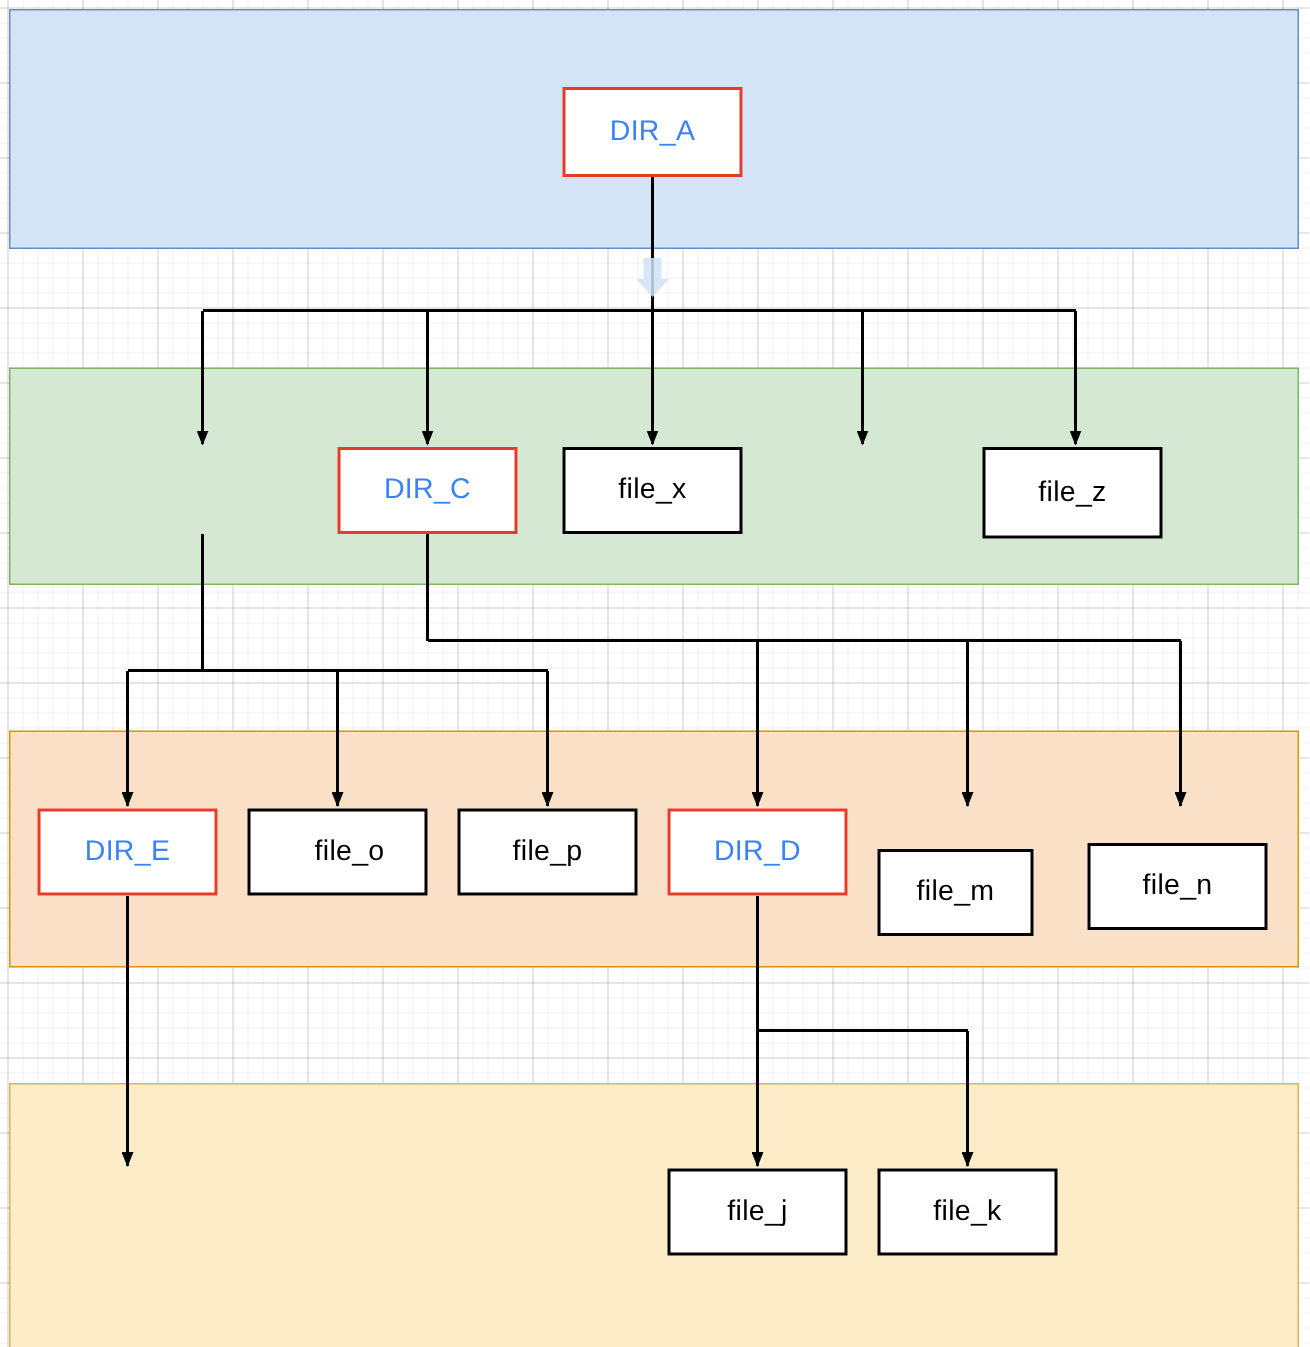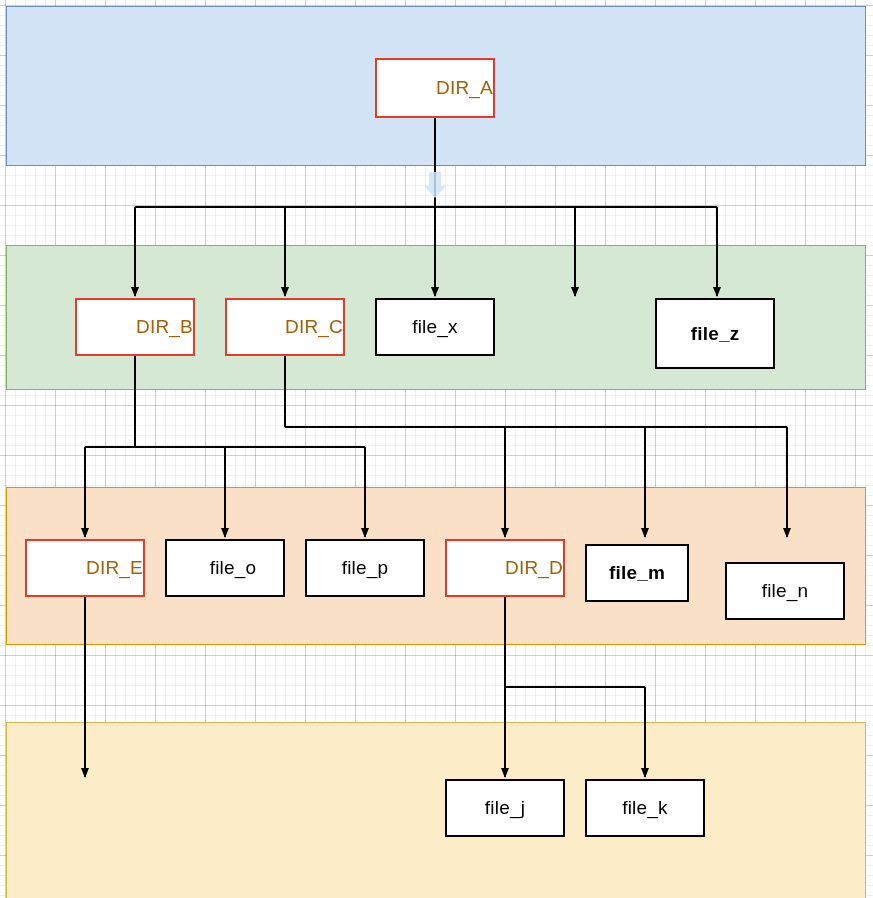--- a/index.html
+++ b/index.html
@@ -43,22 +43,21 @@
     border: 2px solid #000000;
     display: flex;
     align-items: center;
     justify-content: center;
     font-size: 19px;
     color: #000000;
     letter-spacing: 0.2px;
   }
   .node.dir {
     border-color: #e83a29;
-    color: #a16207;
-    justify-content: flex-end;
+    color: #3b82f6;
   }
 </style>
 </head>
 <body>
 
 <div id="canvas">
 
   <div class="band" style="left:6px; top:6px; width:860px; height:160px; background:#d4e4f7; border-color:#6c8ebf;"></div>
   <div class="band" style="left:6px; top:245px; width:860px; height:145px; background:#d5e8d4; border-color:#82b366;"></div>
   <div class="band" style="left:6px; top:487px; width:860px; height:158px; background:#fbe0c8; border-color:#d79b00;"></div>
@@ -102,46 +101,43 @@
       <path d="M645,687 L645,777" marker-end="url(#arrowhead)"></path>
     </g>
 
     <path d="M429,172 L441,172 L441,186 L446,186 L435,198 L424,186 L429,186 z" fill="#cfe4f7" opacity="0.85" stroke="none"></path>
   </svg>
 
   <div class="node dir" style="left:375px; top:58px; width:120px; height:60px;">
     <span>DIR_A</span>
   </div>
 
-  <div class="node dir" style="left:75px; top:298px; width:120px; height:58px;">
-    <span>DIR_B</span>
-  </div>
   <div class="node dir" style="left:225px; top:298px; width:120px; height:58px;">
     <span>DIR_C</span>
   </div>
   <div class="node" style="left:375px; top:298px; width:120px; height:58px;">
     <span>file_x</span>
   </div>
-  <div class="node" style="left:655px; top:298px; width:120px; height:71px;font-weight:bold;">
+  <div class="node" style="left:655px; top:298px; width:120px; height:61px;">
     <span>file_z</span>
   </div>
 
   <div class="node dir" style="left:25px; top:539px; width:120px; height:58px;">
     <span>DIR_E</span>
   </div>
   <div class="node" style="left:165px; top:539px; width:120px; height:58px;padding-left:16px;">
     <span>file_o</span>
   </div>
   <div class="node" style="left:305px; top:539px; width:120px; height:58px;align-items:center;">
     <span>file_p</span>
   </div>
   <div class="node dir" style="left:445px; top:539px; width:120px; height:58px;">
     <span>DIR_D</span>
   </div>
-  <div class="node" style="left:585px; top:544px; width:104px; height:58px;font-weight:bold;">
+  <div class="node" style="left:585px; top:566px; width:104px; height:58px;">
     <span>file_m</span>
   </div>
   <div class="node" style="left:725px; top:539px; width:120px; height:58px;margin-top:23px;">
     <span>file_n</span>
   </div>
 
   <div class="node" style="left:445px; top:779px; width:120px; height:58px;">
     <span>file_j</span>
   </div>
   <div class="node" style="left:585px; top:779px; width:120px; height:58px;">

